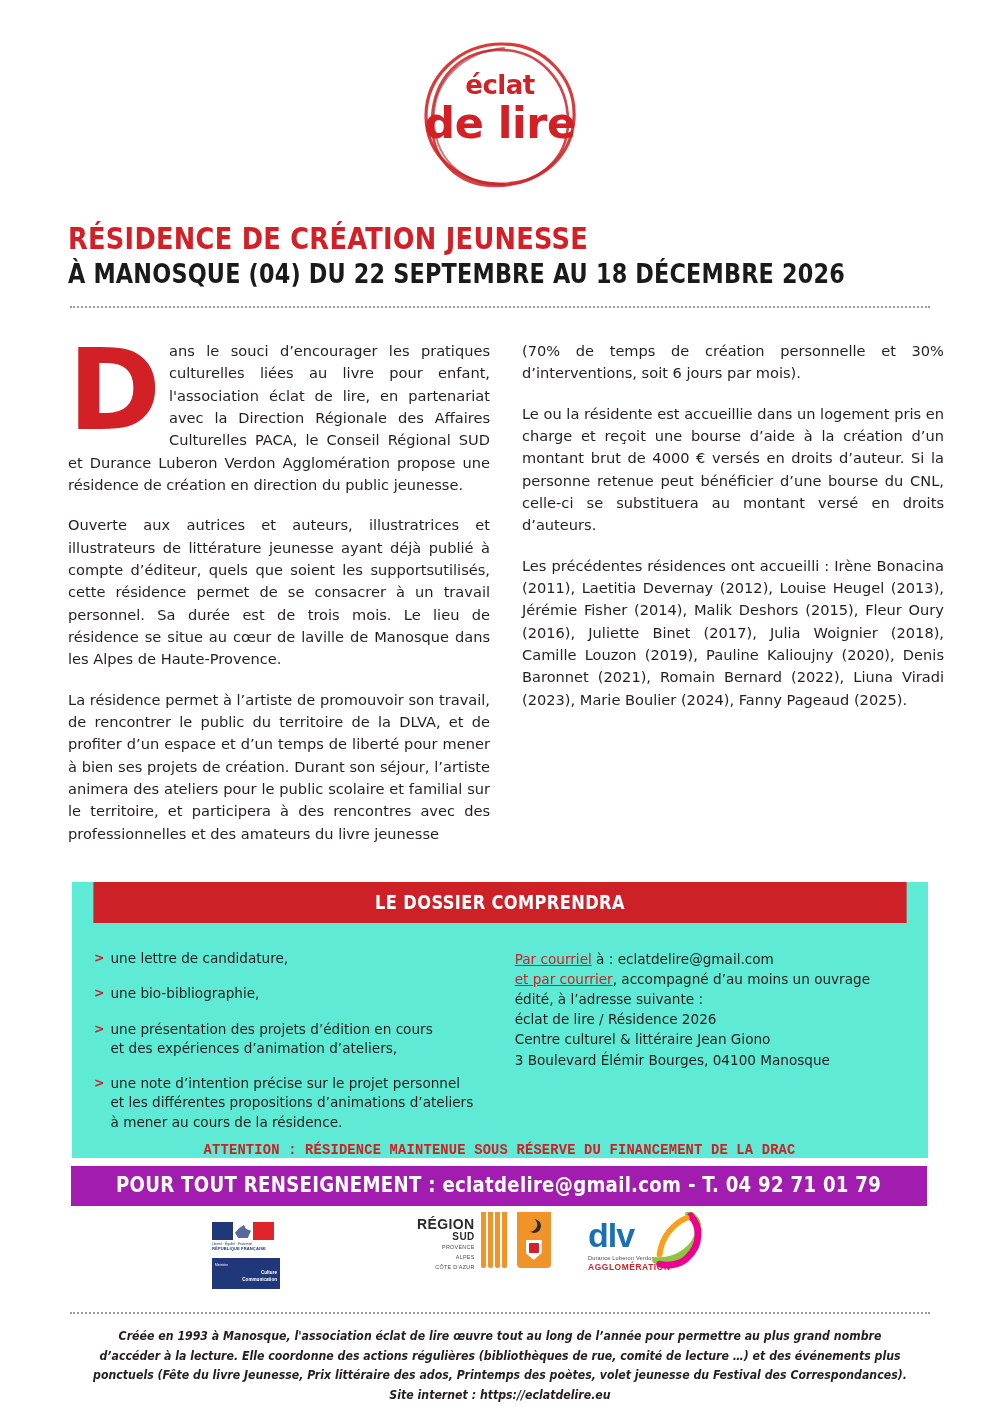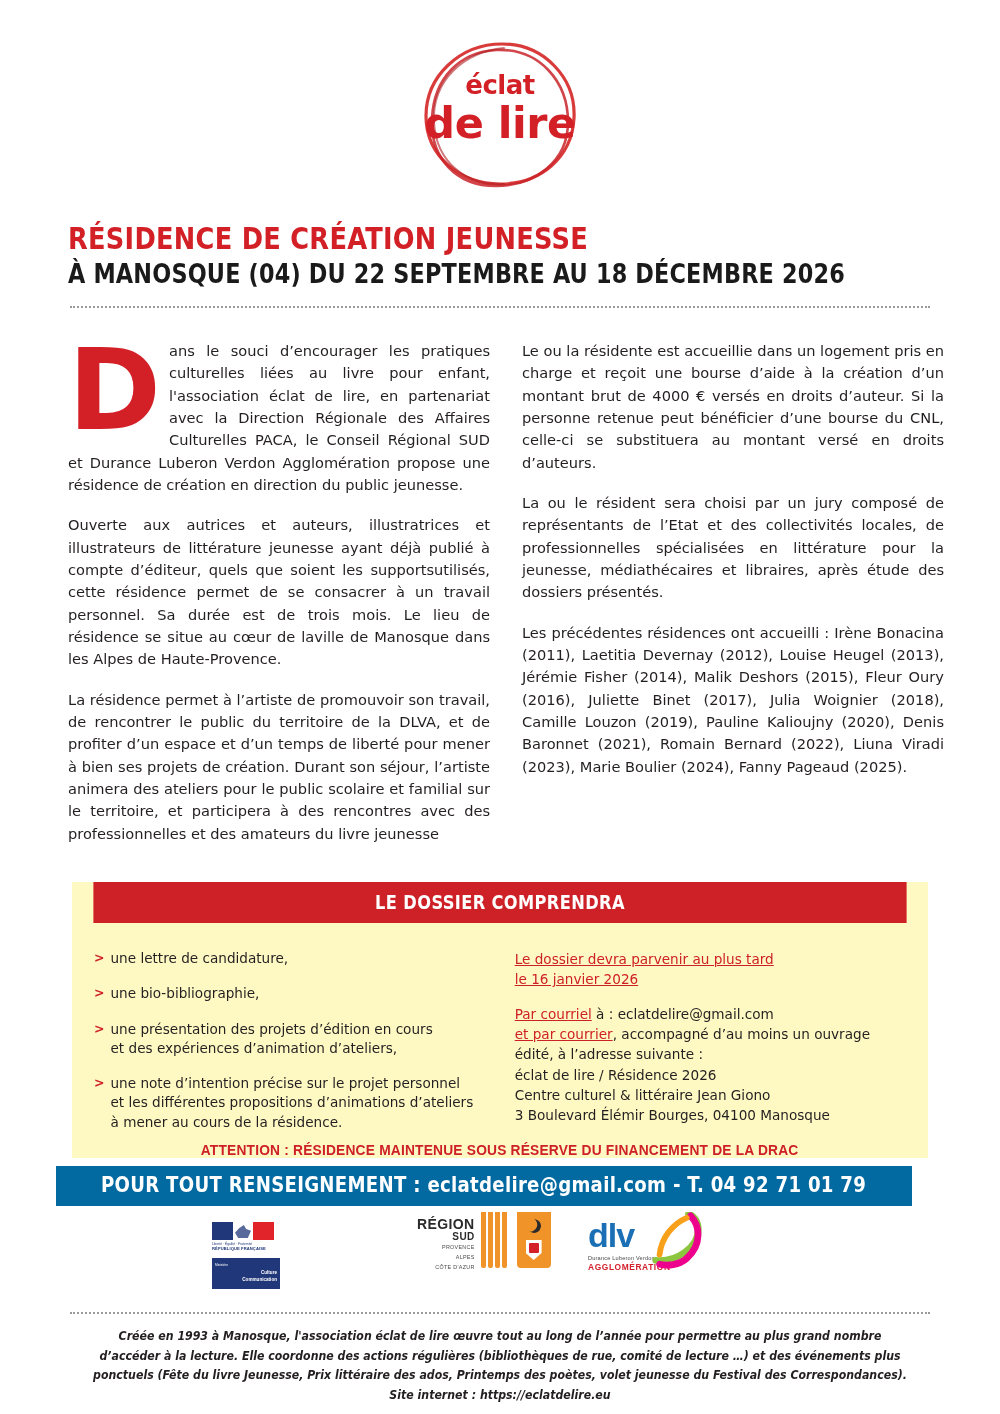--- a/index.html
+++ b/index.html
@@ -125,21 +125,21 @@
     margin: 2px 8px 0 0;
     padding-top: 4px;
   }
 
   
   .dossier {
     position: absolute;
     left: 72px;
     top: 882px;
     width: 856px;
-    background: #fef9c3;
+    background: #5eead4;
   }
   .dossier-head {
     background: #ce2027;
     color: #ffffff;
     text-align: center;
     font-family: "DejaVu Sans Condensed","Liberation Sans", sans-serif;
     font-weight: bold;
     font-size: 19px;
     letter-spacing: 0.4px;
     padding: 9px 0 10px 0;
@@ -187,33 +187,33 @@
   }
   .deadline .addr-line { color:#ce2027; text-decoration: underline; }
 
   
   .attention {
     position: absolute;
     left: 0; right: 0;
     top: 1142px;
     text-align: center;
     color: #ce2027;
-    font-family: Liberation Sans, sans-serif;
+    font-family: Liberation Mono, monospace;
     font-weight: bold;
     font-size: 14.5px;
     letter-spacing: 0.2px;
   }
   .attention span { display:inline-block; transform: scaleX(0.95); }
 
   .contact-bar {
     position: absolute;
-    left: 56px;
+    left: 71px;
     top: 1166px;
     width: 856px;
-    background: #0369a1;
+    background: #a21caf;
     color: #ffffff;
     text-align: center;
     font-family: "DejaVu Sans Condensed","Liberation Sans", sans-serif;
     font-weight: bold;
     font-size: 21px;
     letter-spacing: 0.3px;
     padding: 7px 0 9px 0;
   }
   .contact-bar span { display:inline-block; transform: scaleX(0.96); }
 
@@ -340,22 +340,22 @@
 
   <div class="cols">
 
     <div class="col">
       <p class="body dropcap-para"><span class="dropcap">D</span><span>ans le souci d’encourager les pratiques culturelles liées au livre pour enfant, l'association éclat de lire, en partenariat avec la Direction Régionale des Affaires Culturelles PACA, le Conseil Régional SUD et Durance Luberon Verdon Agglomération propose une résidence  de création en direction du public jeunesse.</span></p>
       <p class="body">Ouverte aux autrices et auteurs, illustratrices et illustrateurs de littérature jeunesse ayant déjà publié à compte d’éditeur, quels que soient les supportsutilisés, cette résidence permet de se consacrer à un travail personnel. Sa durée est de trois mois. Le lieu de résidence se situe au cœur de laville de Manosque dans les Alpes de Haute-Provence.</p>
       <p class="body">La résidence permet à l’artiste de promouvoir son travail, de rencontrer le public du territoire de la DLVA, et de profiter d’un espace et d’un temps de liberté pour mener à bien ses projets de création. Durant son séjour, l’artiste animera des ateliers pour le public scolaire et familial sur le territoire, et participera à des rencontres avec des professionnelles et des amateurs du livre jeunesse</p>
     </div>
 
     <div class="col">
+      <p class="body">(70% de temps de création personnelle et 30% d’interventions, soit 6 jours par mois).</p>
       <p class="body">Le ou la résidente est accueillie dans un logement pris en charge et reçoit une bourse d’aide à la création d’un montant brut de 4000 € versés en droits d’auteur. Si la personne retenue peut bénéficier d’une bourse du CNL, celle-ci se substituera au montant versé en droits d’auteurs.</p>
-      <p class="body">La ou le résident sera choisi par un jury composé de représentants de l’Etat et des collectivités locales, de professionnelles spécialisées en littérature pour la jeunesse, médiathécaires et libraires, après étude des dossiers présentés.</p>
       <p class="body">Les précédentes résidences ont accueilli : Irène Bonacina (2011), Laetitia Devernay (2012), Louise Heugel (2013), Jérémie Fisher (2014), Malik Deshors (2015), Fleur Oury (2016), Juliette Binet (2017), Julia Woignier (2018), Camille Louzon (2019), Pauline Kalioujny (2020), Denis Baronnet (2021), Romain Bernard (2022), Liuna Viradi (2023), Marie Boulier (2024), Fanny Pageaud (2025).</p>
     </div>
 
   </div>
 
   <div class="dossier">
     <div class="dossier-head">LE DOSSIER COMPRENDRA</div>
     <div class="dossier-body">
 
       <div class="dossier-left">
@@ -374,24 +374,20 @@
         </div>
         <div class="req">
           <span class="chev">&gt;</span>
           <span style="white-space:pre-line">une note d’intention précise sur le projet personnel
 et les différentes propositions d’animations d’ateliers
 à mener au cours de la résidence.</span>
         </div>
       </div>
 
       <div class="dossier-right">
-        <div class="deadline">
-          <div class="addr-line">Le dossier devra parvenir au plus tard</div>
-          <div class="addr-line">le 16 janvier 2026 </div>
-        </div>
         <div class="addr-line"><span class="red-u">Par courriel</span><span> à : eclatdelire@gmail.com</span></div>
         <div class="addr-line"><span class="red-u">et par  courrier</span><span>, accompagné d’au moins un ouvrage</span></div>
         <div class="addr-line">édité, à l’adresse suivante :</div>
         <div class="addr-line">éclat de lire / Résidence 2026</div>
         <div class="addr-line">Centre culturel &amp; littéraire Jean Giono</div>
         <div class="addr-line">3 Boulevard Élémir Bourges, 04100 Manosque</div>
       </div>
 
     </div>
   </div>

